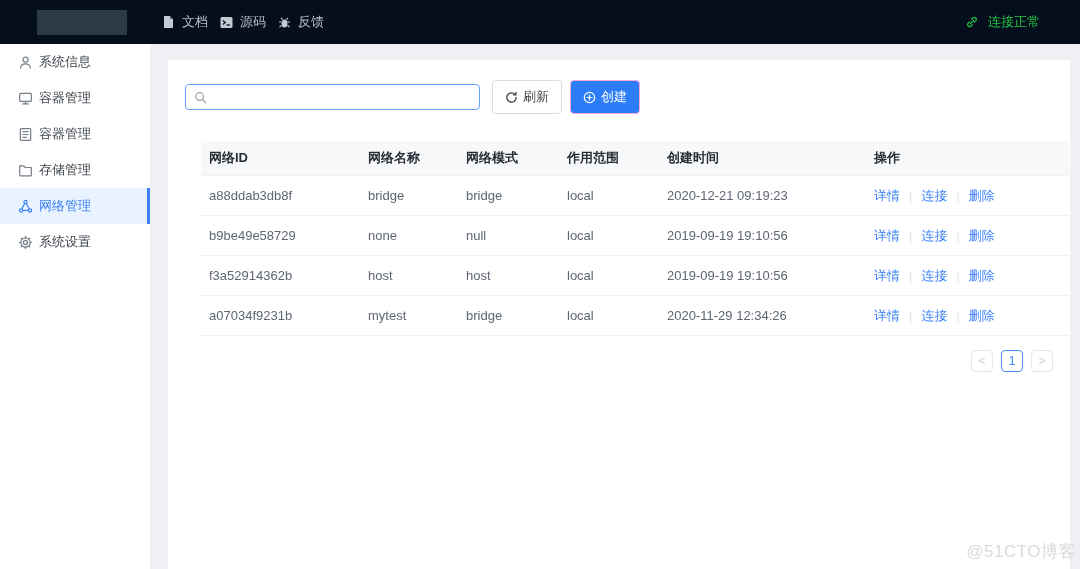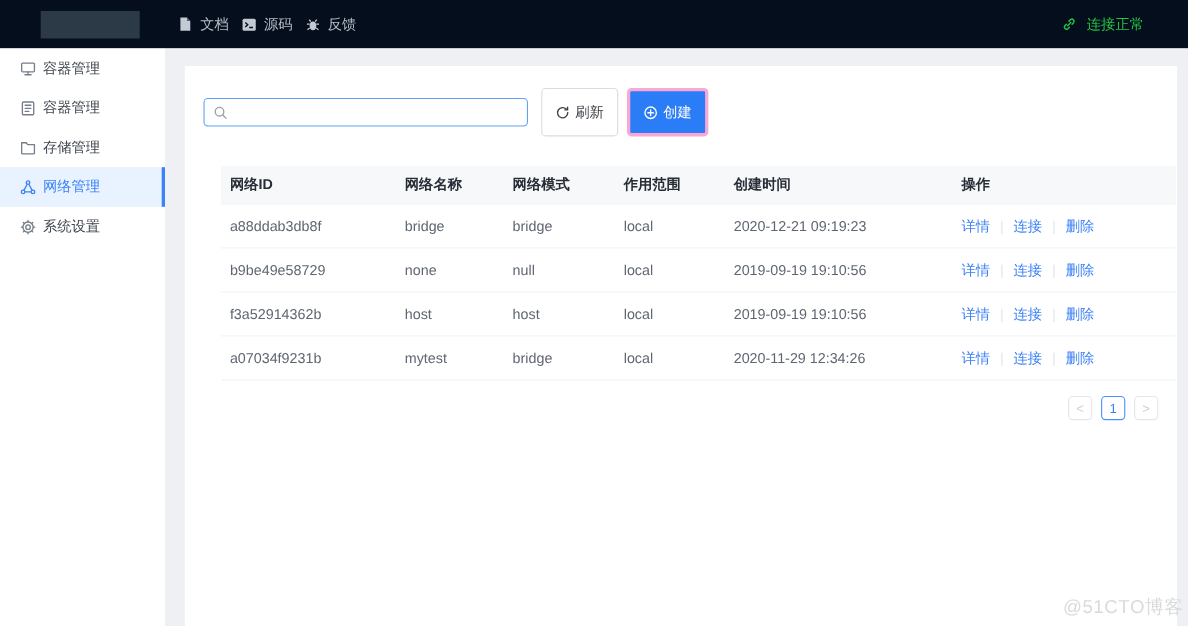--- a/index.html
+++ b/index.html
@@ -33,24 +33,24 @@
   .card { position:absolute; left:18px; top:16px; right:10px; bottom:0; background:#ffffff;
           padding:20px 17px 0 17px; }
 
   .toolbar { display:flex; align-items:center; }
   .search-box { width:295px; height:26px; border:1px solid #63a1fa; border-radius:4px;
                 display:flex; align-items:center; padding:0 8px; background:#fff; }
   .search-box svg { flex:none; margin-right:5px; }
   .search-box input { border:none; outline:none; flex:1; font-size:13px; color:#303133;
                       font-family:inherit; background:transparent; }
   .search-box input::placeholder { color:#bfc4cc; }
-  .btn { height:44px; display:inline-flex; align-items:center; gap:5px; font-size:13px;
+  .btn { height:34px; display:inline-flex; align-items:center; gap:5px; font-size:13px;
          border-radius:4px; cursor:pointer; padding:0 12px; font-family:inherit; }
   .btn-plain { margin-left:12px; background:#fff; border:1px solid #d9dce1; color:#3a3f45; }
-  .btn-primary { margin-left:8px; background:#2b7cf7; border:3px solid #f9a8d4; color:#fff; }
+  .btn-primary { margin-left:8px; background:#2b7cf7; border:1px solid #f9a8d4; color:#fff; }
 
   
   .table { margin-top:27px; width:100%; font-size:13px;margin-left:16px; }
   .trow { display:grid; grid-template-columns:159px 98px 101px 100px 207px 1fr;
           align-items:center; }
   .thead { height:35px; background:#f7f8fa; color:#272c35; font-weight:bold;
            border-bottom:1px solid #f0f1f4; }
   .tbody-row { height:40px; color:#5f6672; border-bottom:1px solid #f0f1f4; background:#fff; }
   .tcell { padding-left:8px; white-space:nowrap; overflow:hidden; }
   .actions { display:flex; align-items:center; }
@@ -113,20 +113,29 @@
           <path d="M6.8 4.2l1.4-1.4a2 2 0 0 1 2.8 2.8L9.6 7"></path>
           <path d="M7.2 9.8l-1.4 1.4a2 2 0 0 1-2.8-2.8L4.4 7"></path>
         </svg>
       </span>
       <span>连接正常</span>
     </div>
   </header>
 
   <aside class="sidebar">
 
+    <div class="side-item">
+      <span class="s-icon">
+        <svg width="15" height="15" viewBox="0 0 16 16" fill="none" stroke="currentColor" stroke-width="1.3" stroke-linecap="round">
+            <circle cx="8" cy="5" r="2.7"></circle>
+            <path d="M2.8 13.8c0-2.9 2.3-4.4 5.2-4.4s5.2 1.5 5.2 4.4"></path>
+          </svg>
+      </span>
+      <span>系统信息</span>
+    </div>
 
     <div class="side-item">
       <span class="s-icon">
         <svg width="15" height="15" viewBox="0 0 16 16" fill="none" stroke="currentColor" stroke-width="1.3" stroke-linecap="round">
             <rect x="1.8" y="2.5" width="12.4" height="8.5" rx="1"></rect>
             <path d="M8 11v2.5M5 13.8h6"></path>
           </svg>
       </span>
       <span>容器管理</span>
     </div>

